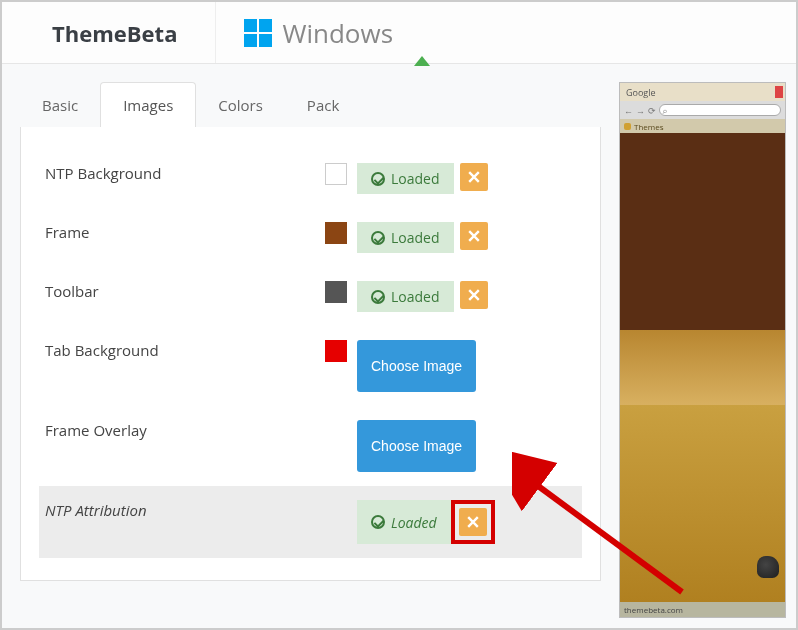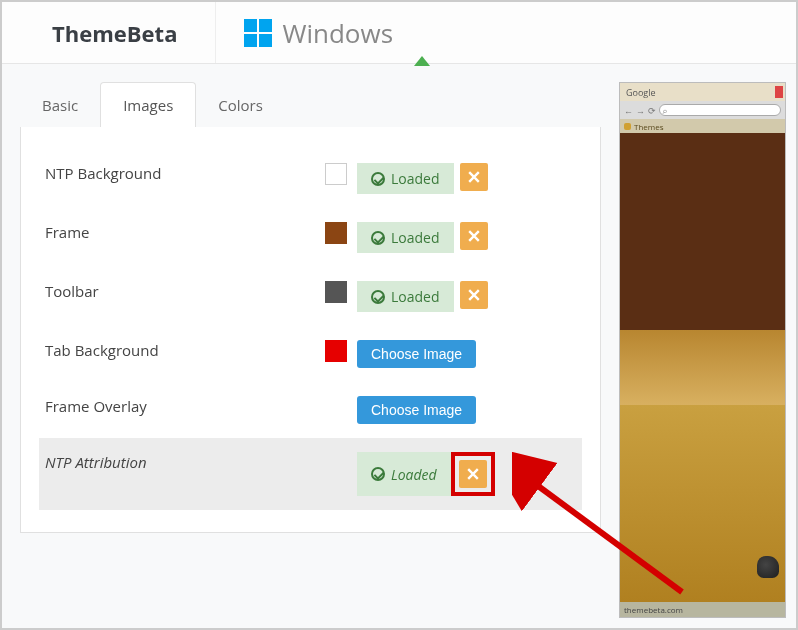--- a/index.html
+++ b/index.html
@@ -157,21 +157,21 @@
     justify-content: center;
     margin-left: 6px;
     cursor: pointer;
     border-radius: 2px;
   }
   .delete-btn svg { width: 12px; height: 12px; }
   .choose-btn {
     background: #3498db;
     color: #fff;
     border: none;
-    padding: 6px 14px;
+    padding: 18px 14px;
     font-size: 14px;
     border-radius: 3px;
     cursor: pointer;
   }
   .red-box {
     border: 4px solid #d40000;
     padding: 4px;
     display: inline-flex;
   }
   
@@ -282,20 +282,21 @@
 </div>
 <div class="chrome-pointer"></div>
 
 <div class="content">
   <div class="left-col">
 
     <div class="tabs">
       <div class="tab">Basic</div>
       <div class="tab active">Images</div>
       <div class="tab">Colors</div>
+      <div class="tab">Pack</div>
     </div>
 
     <div class="panel">
 
       <div class="row">
         <span class="row-label">NTP Background</span>
         <span class="swatch white"></span>
         <span class="loaded-badge">
           <span class="check-icon"></span>
           <span>Loaded</span>

